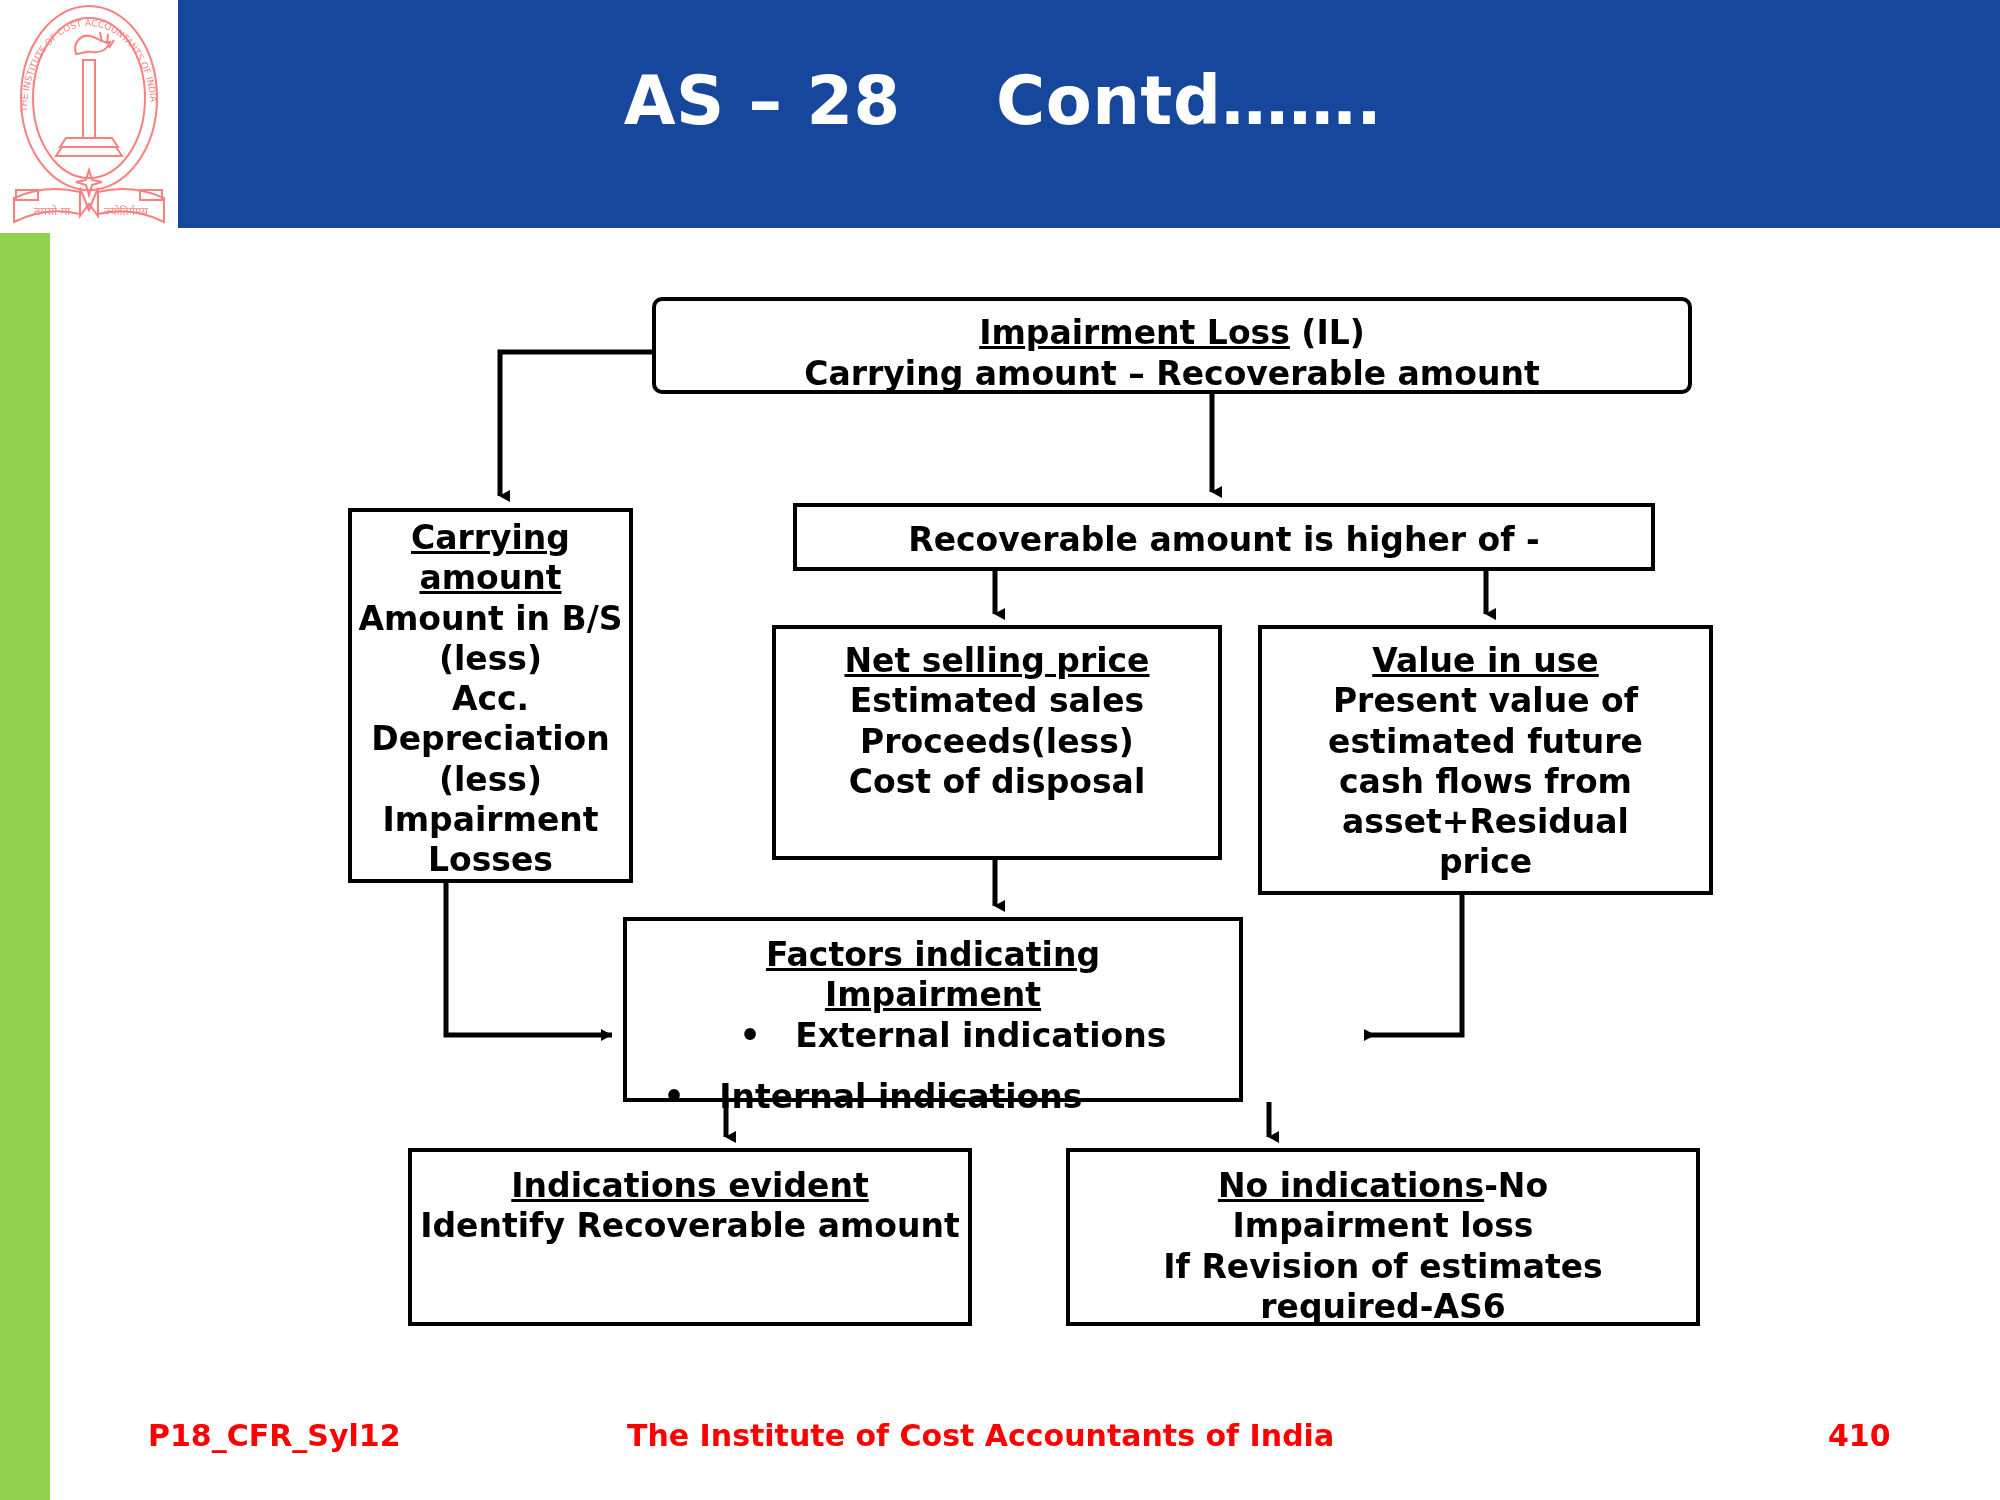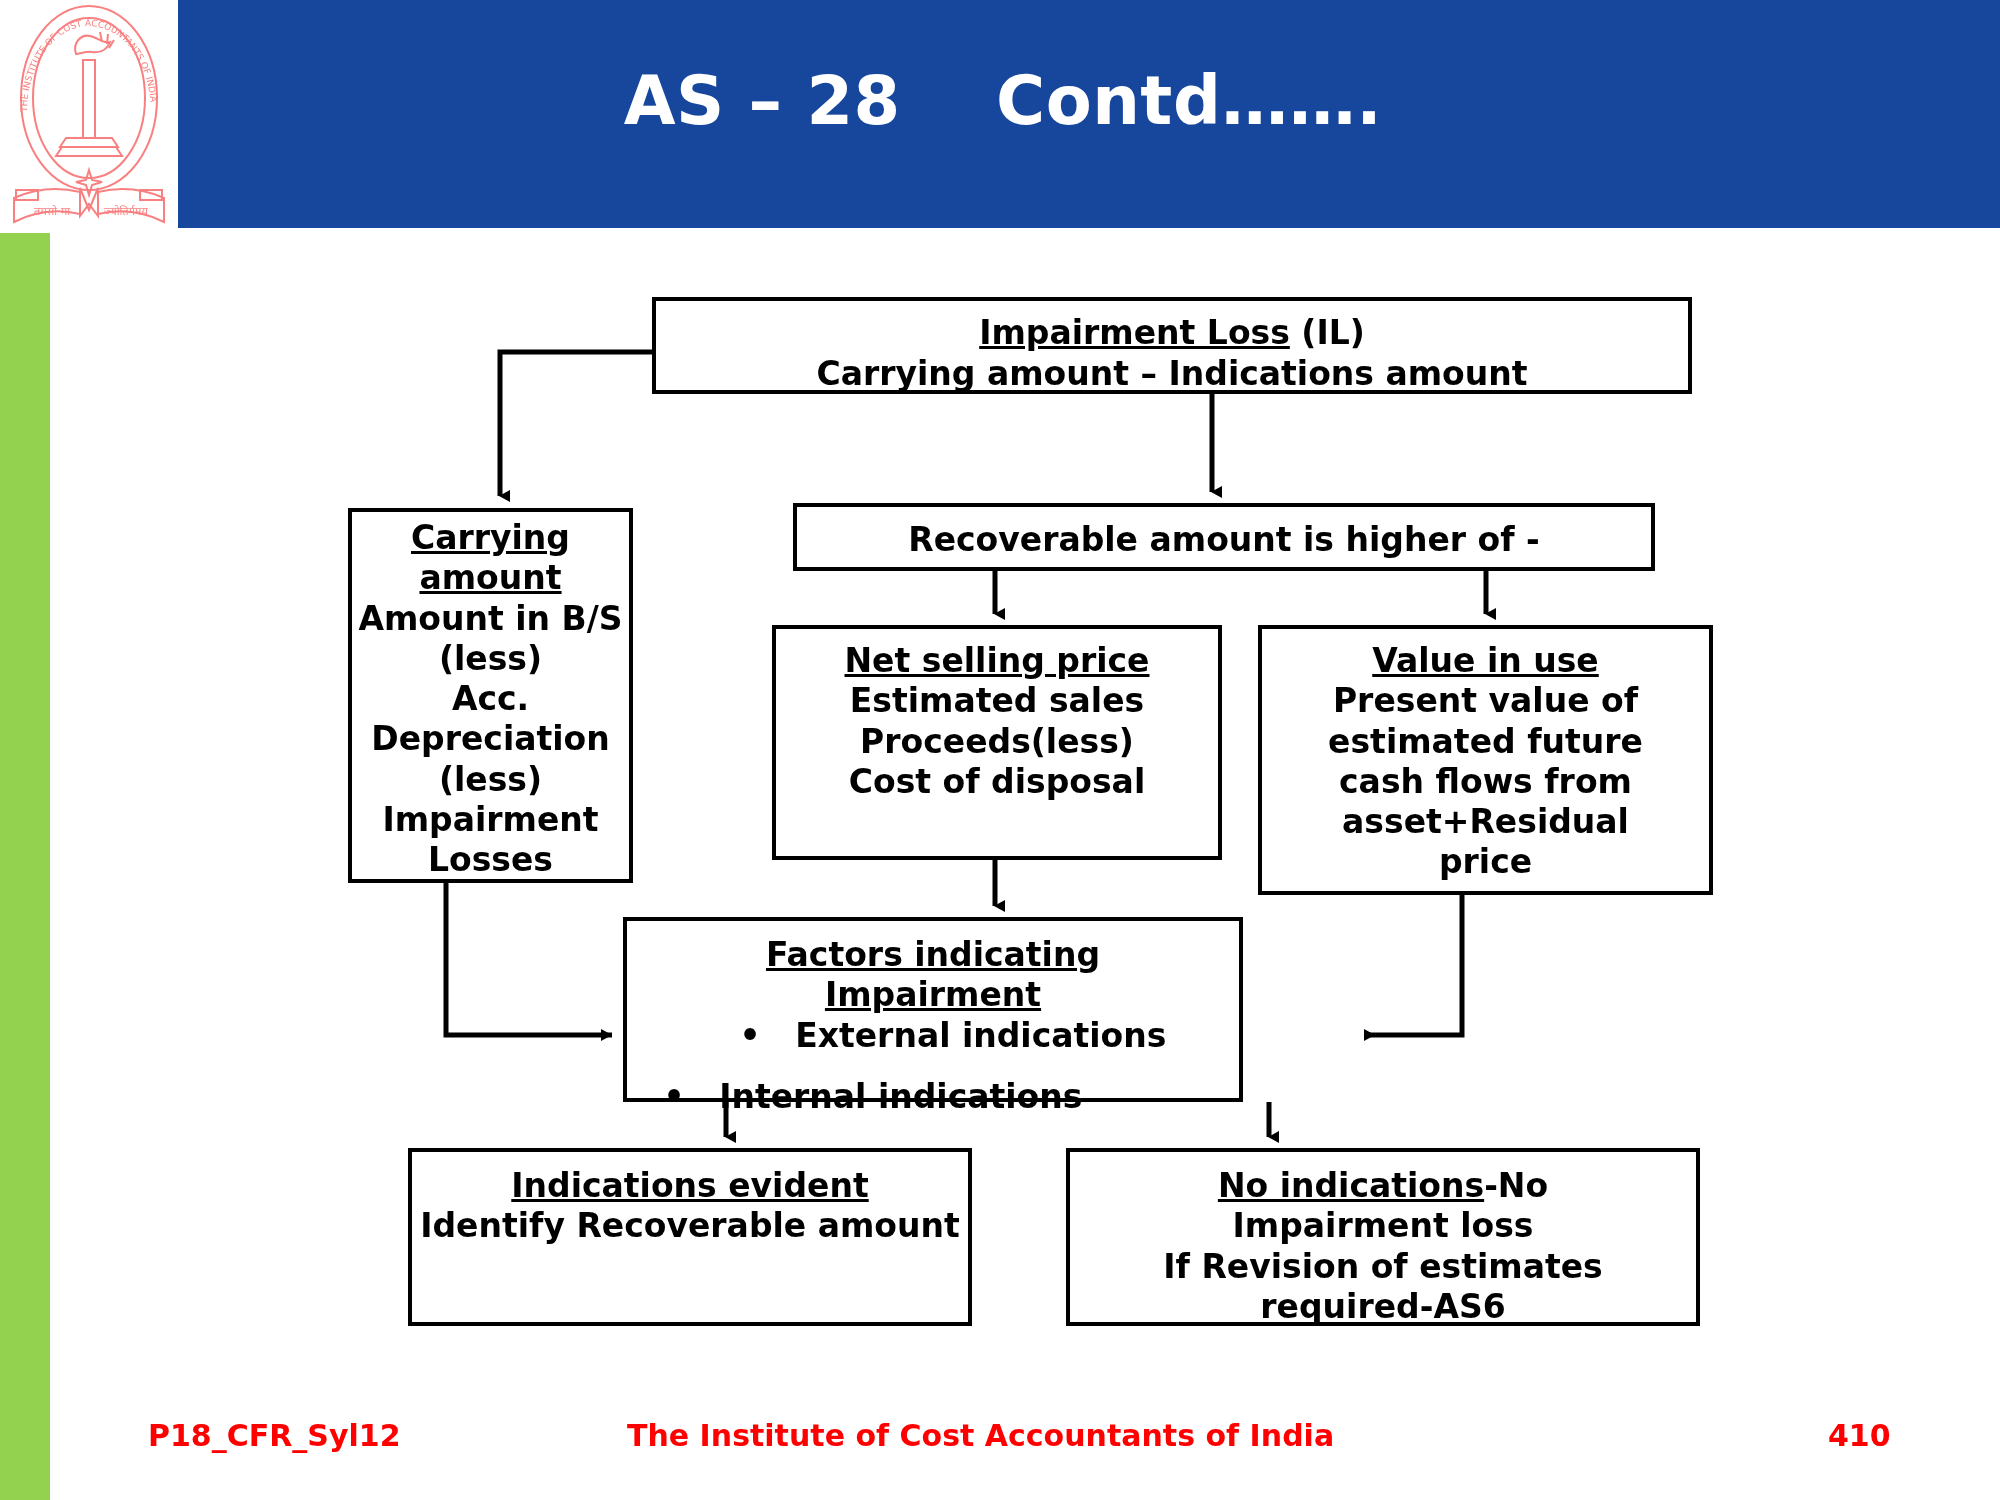--- a/index.html
+++ b/index.html
@@ -75,21 +75,21 @@
     display: flex;
     flex-direction: column;
     justify-content: flex-start;
     align-items: center;
     padding-top: 6px;
   }
   .box .ln { display: block; white-space: pre; }
   .u { text-decoration: underline; text-underline-offset: 2px; }
 
   
-  #box-il      { left: 652px; top: 297px;  width: 1040px; height: 97px;  font-size: 33px; justify-content: center; padding-top:16px; }
+  #box-il      { left: 652px; top: 297px;  width: 1040px; height: 97px;  font-size: 33px; justify-content: center; padding-top:16px;border-radius:10px; }
   #box-carry   { left: 348px; top: 508px;  width: 285px;  height: 375px; font-size: 33px; }
   #box-recov   { left: 793px; top: 503px;  width: 862px;  height: 68px;  font-size: 33px; justify-content: flex-start; padding-top:13px; }
   #box-nsp     { left: 772px; top: 625px;  width: 450px;  height: 235px; font-size: 33px; padding-top: 12px;}
   #box-viu     { left: 1258px;top: 625px;  width: 455px;  height: 270px; font-size: 33px; padding-top: 12px;}
   #box-factors { left: 623px; top: 917px;  width: 620px;  height: 185px; font-size: 33px; padding-top: 14px;}
   #box-evident { left: 408px; top: 1148px; width: 564px;  height: 178px; font-size: 33px; padding-top: 14px;}
   #box-noind   { left: 1066px;top: 1148px; width: 634px;  height: 178px; font-size: 33px; padding-top: 14px;}
 
   .bullet-line { display: block; white-space: pre; }
 
@@ -177,21 +177,21 @@
       <path d="M1462 895 L1462 1035 L1365 1035" marker-end="url(#arrowLeft)"></path>
 
       <path d="M726 1102 L726 1137" marker-end="url(#arrowDown)"></path>
 
       <path d="M1269 1102 L1269 1137" marker-end="url(#arrowDown)"></path>
     </g>
   </svg>
 
   <div class="box" id="box-il">
     <span class="ln"><span class="u">Impairment Loss</span><span> (IL)</span></span>
-    <span class="ln">Carrying amount – Indications amount</span>
+    <span class="ln">Carrying amount – Recoverable amount</span>
   </div>
 
   <div class="box" id="box-carry">
     <span class="ln u">Carrying</span>
     <span class="ln u">amount</span>
     <span class="ln">Amount in B/S</span>
     <span class="ln">(less)</span>
     <span class="ln">Acc.</span>
     <span class="ln">Depreciation</span>
     <span class="ln">(less)</span>

